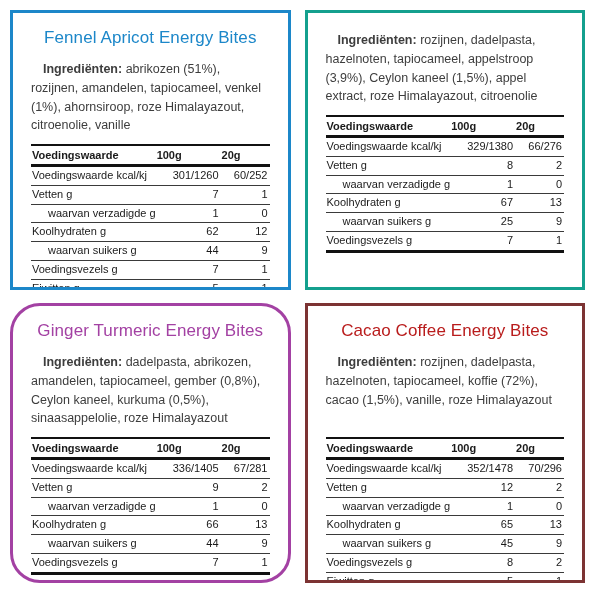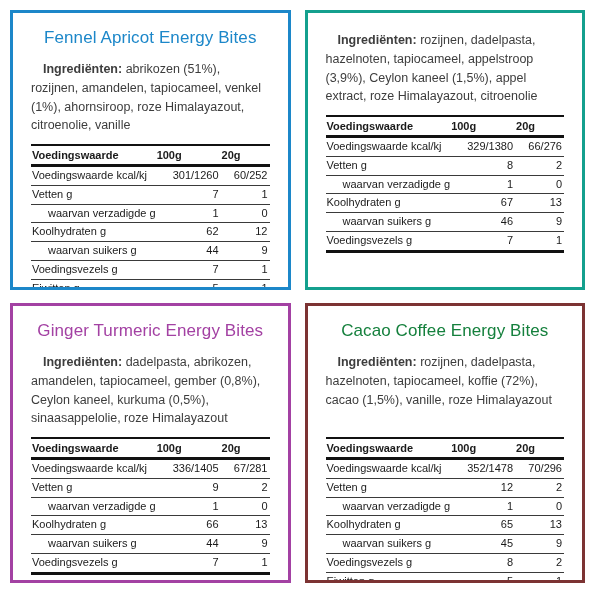--- a/index.html
+++ b/index.html
@@ -153,33 +153,33 @@
             <td>1</td>
             <td>0</td>
           </tr>
           <tr>
             <td>Koolhydraten g</td>
             <td>67</td>
             <td>13</td>
           </tr>
           <tr class="indent">
             <td>waarvan suikers g</td>
-            <td>46</td>
-            <td>9</td>
-          </tr>
-          <tr>
-            <td>Voedingsvezels g</td>
-            <td>7</td>
-            <td>1</td>
-          </tr>
-        </tbody>
-    </table>
-  </section>
-
-  <section class="card" style="border-color: rgb(163, 65, 163);">
+            <td>25</td>
+            <td>9</td>
+          </tr>
+          <tr>
+            <td>Voedingsvezels g</td>
+            <td>7</td>
+            <td>1</td>
+          </tr>
+        </tbody>
+    </table>
+  </section>
+
+  <section class="card" style="border-color: rgb(163, 65, 163); border-radius: 30px;">
     <h2 class="card-title" style="color: rgb(163, 65, 163);">Ginger Turmeric Energy Bites</h2>
     <p class="ingredients"><strong>Ingrediënten:</strong><span> dadelpasta, abrikozen, </span><span class="allergen">amandelen</span><span>, tapiocameel, gember (0,8%), Ceylon kaneel, kurkuma (0,5%), sinaasappelolie, roze Himalayazout</span></p>
     <table class="nutrition">
       <thead>
         <tr>
           <th>Voedingswaarde</th>
           <th class="num">100g</th>
           <th class="num">20g</th>
         </tr>
       </thead>
@@ -212,21 +212,21 @@
           <tr>
             <td>Voedingsvezels g</td>
             <td>7</td>
             <td>1</td>
           </tr>
         </tbody>
     </table>
   </section>
 
   <section class="card" style="border-color: rgb(124, 51, 51);">
-    <h2 class="card-title" style="color: #15803d;">Cacao Coffee Energy Bites</h2>
+    <h2 class="card-title" style="color: #b91c1c;">Cacao Coffee Energy Bites</h2>
     <p class="ingredients"><strong>Ingrediënten:</strong><span> rozijnen, dadelpasta, </span><span class="allergen">hazelnoten</span><span>, tapiocameel, koffie (72%), cacao (1,5%), vanille, roze Himalayazout</span></p>
     <table class="nutrition">
       <thead>
         <tr>
           <th>Voedingswaarde</th>
           <th class="num">100g</th>
           <th class="num">20g</th>
         </tr>
       </thead>
       <tbody>

